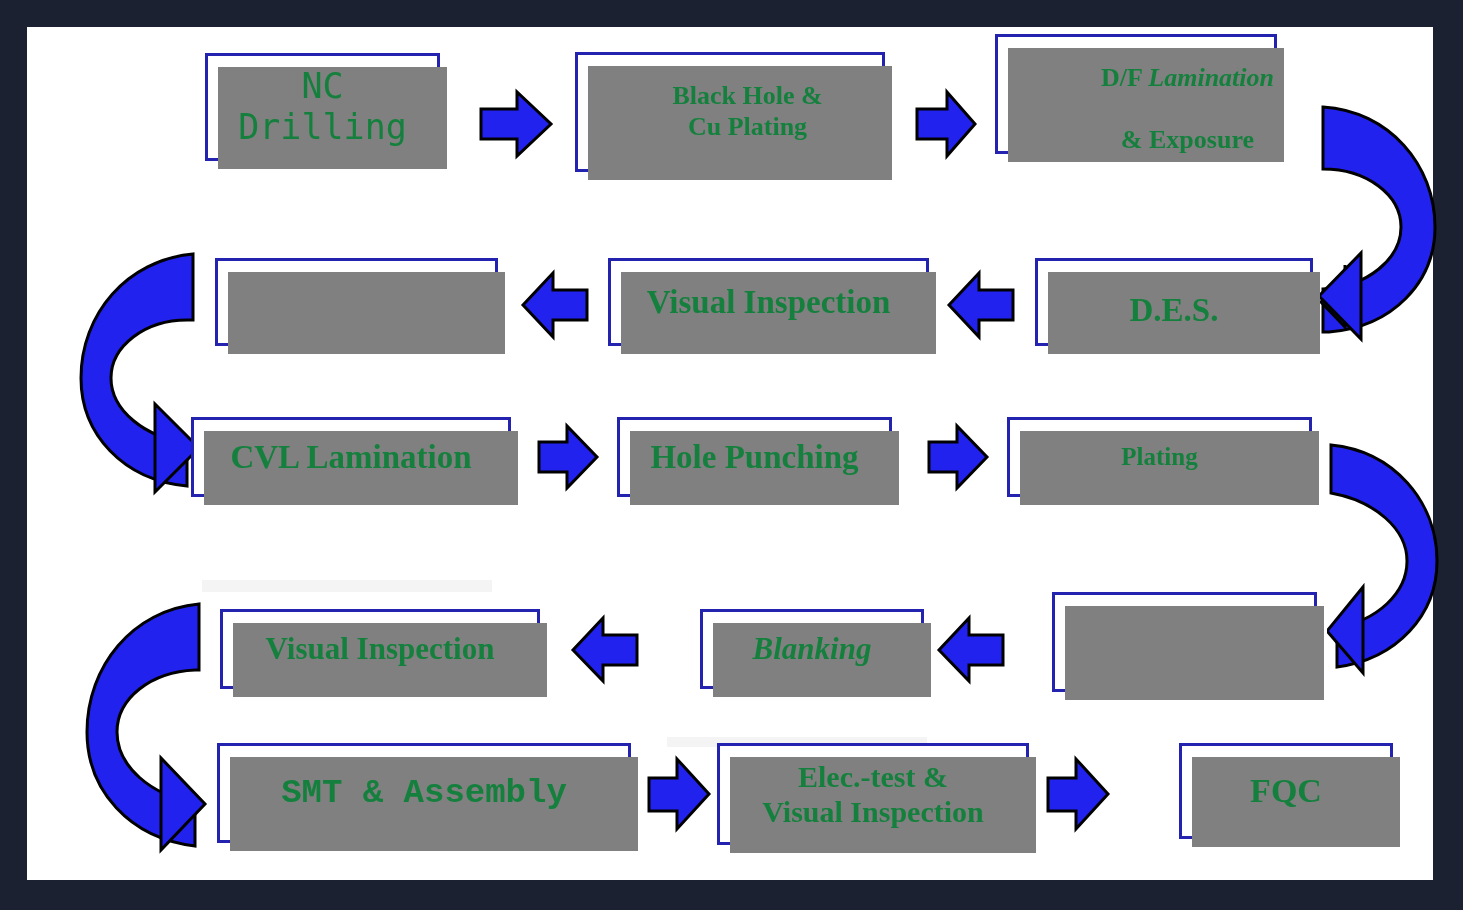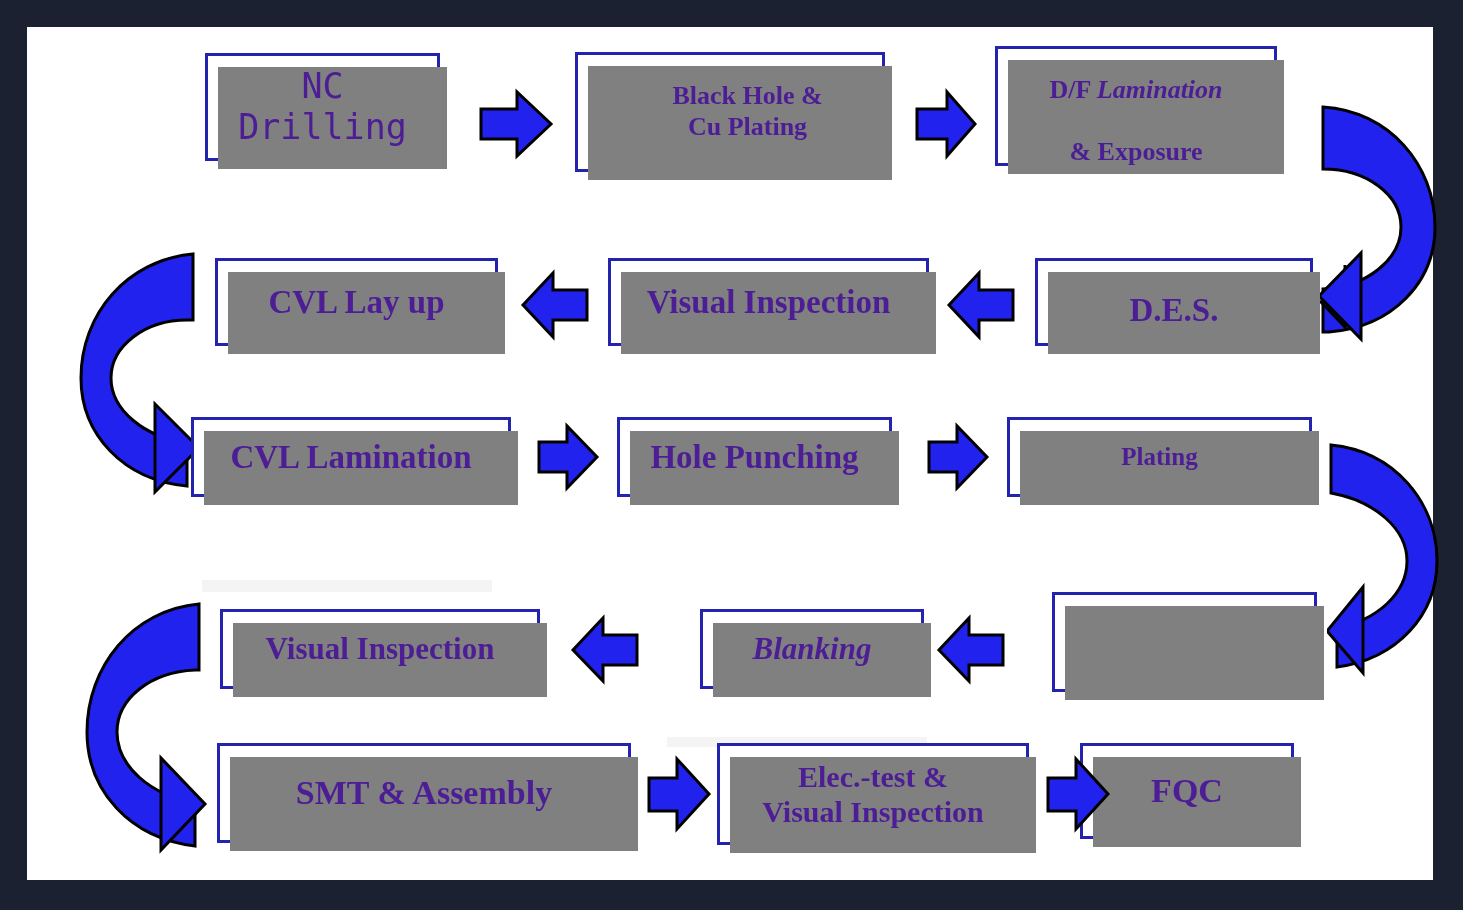--- a/index.html
+++ b/index.html
@@ -19,21 +19,21 @@
   
   .node{
     position:absolute;
     box-sizing:border-box;
     background:#ffffff;
     border:3px solid #2323b0;
     display:flex;
     align-items:center;
     justify-content:center;
     text-align:center;
-    color:#4c1d95;
+    color:#15803d;
     line-height:1.18;
     z-index:5;
   }
   .node .shadow{
     position:absolute;
     left:10px; top:11px;
     width:100%; height:100%;
     background:#808080;
     z-index:-1;
   }
@@ -77,41 +77,40 @@
     <span class="txt serif" style="font-size:26px;">Black Hole &amp;
 Cu Plating</span>
   </div>
 
   <div class="arrow" style="left:886px;top:62px;">
     <svg width="66" height="70" viewBox="0 0 66 70">
       <polygon points="4,20 34,20 34,3 62,35 34,67 34,50 4,50" fill="#2222ee" stroke="#000" stroke-width="3"></polygon>
     </svg>
   </div>
 
-  <div class="node" style="left:968px;top:19px;width:282px;height:120px;">
+  <div class="node" style="left:968px;top:7px;width:282px;height:120px;justify-content:flex-end;">
     <div class="shadow"></div>
     <span class="txt serif" style="font-size:26px;">
       <span>D/F </span><span class="ital">Lamination</span><br>
       <span>&amp; Exposure</span>
     </span>
   </div>
 
   <div class="uarrow" style="left:1288px;top:50px;">
     <svg width="125" height="285" viewBox="0 0 125 285">
       <path d="M 8,30 L 8,92 C 52,92 86,118 86,150 C 86,182 52,210 8,212
                L 8,212 L 8,255 L 14,255
                C 78,250 120,205 120,150 C 120,88 74,34 8,30 Z" fill="#2222ee" stroke="#000" stroke-width="3" transform="translate(0,0)"></path>
       <path d="M 30,188 L 30,250 L 6,225 L 30,200 Z" fill="#2222ee" stroke="#000" stroke-width="3"></path>
       <polygon points="46,176 46,262 4,219" fill="#2222ee" stroke="#000" stroke-width="3"></polygon>
     </svg>
   </div>
 
   <div class="node" style="left:188px;top:231px;width:283px;height:88px;">
     <div class="shadow"></div>
-    <span class="txt serif" style="font-size:33px;">CVL Lay up</span>
   </div>
 
   <div class="arrow" style="left:492px;top:242px;">
     <svg width="72" height="72" viewBox="0 0 72 72">
       <polygon points="68,21 34,21 34,4 4,36 34,68 34,51 68,51" fill="#2222ee" stroke="#000" stroke-width="3"></polygon>
     </svg>
   </div>
 
   <div class="node" style="left:581px;top:231px;width:321px;height:88px;">
     <div class="shadow"></div>
@@ -201,39 +200,39 @@
   <div class="uarrow" style="left:52px;top:565px;">
     <svg width="132" height="300" viewBox="0 0 132 300">
       <path d="M 120,12 C 54,18 8,74 8,140 C 8,198 50,246 116,254 L 116,254 L 116,210
                C 72,204 38,174 38,140 C 38,106 72,80 116,78 L 120,78 Z" fill="#2222ee" stroke="#000" stroke-width="3"></path>
       <polygon points="82,166 82,258 126,212" fill="#2222ee" stroke="#000" stroke-width="3"></polygon>
     </svg>
   </div>
 
   <div class="node" style="left:190px;top:716px;width:414px;height:100px;">
     <div class="shadow"></div>
-    <span class="txt serif" style="font-size:34px;">SMT &amp; Assembly</span>
+    <span class="txt serif" style="font-size:34px;font-family:Liberation Mono, monospace;">SMT &amp; Assembly</span>
   </div>
 
   <div class="arrow" style="left:618px;top:728px;">
     <svg width="68" height="78" viewBox="0 0 68 78">
       <polygon points="4,23 32,23 32,4 64,39 32,74 32,56 4,56" fill="#2222ee" stroke="#000" stroke-width="3"></polygon>
     </svg>
   </div>
 
   <div class="node" style="left:690px;top:716px;width:312px;height:102px;">
     <div class="shadow"></div>
     <span class="txt serif" style="font-size:30px;">Elec.-test &amp;
 Visual Inspection</span>
   </div>
 
   <div class="arrow" style="left:1017px;top:728px;">
     <svg width="68" height="78" viewBox="0 0 68 78">
       <polygon points="4,23 32,23 32,4 64,39 32,74 32,56 4,56" fill="#2222ee" stroke="#000" stroke-width="3"></polygon>
     </svg>
   </div>
 
-  <div class="node" style="left:1053px;top:716px;width:214px;height:96px;">
+  <div class="node" style="left:1152px;top:716px;width:214px;height:96px;">
     <div class="shadow"></div>
     <span class="txt serif" style="font-size:34px;">FQC</span>
   </div>
 
 </div>
 
 </body></html>

